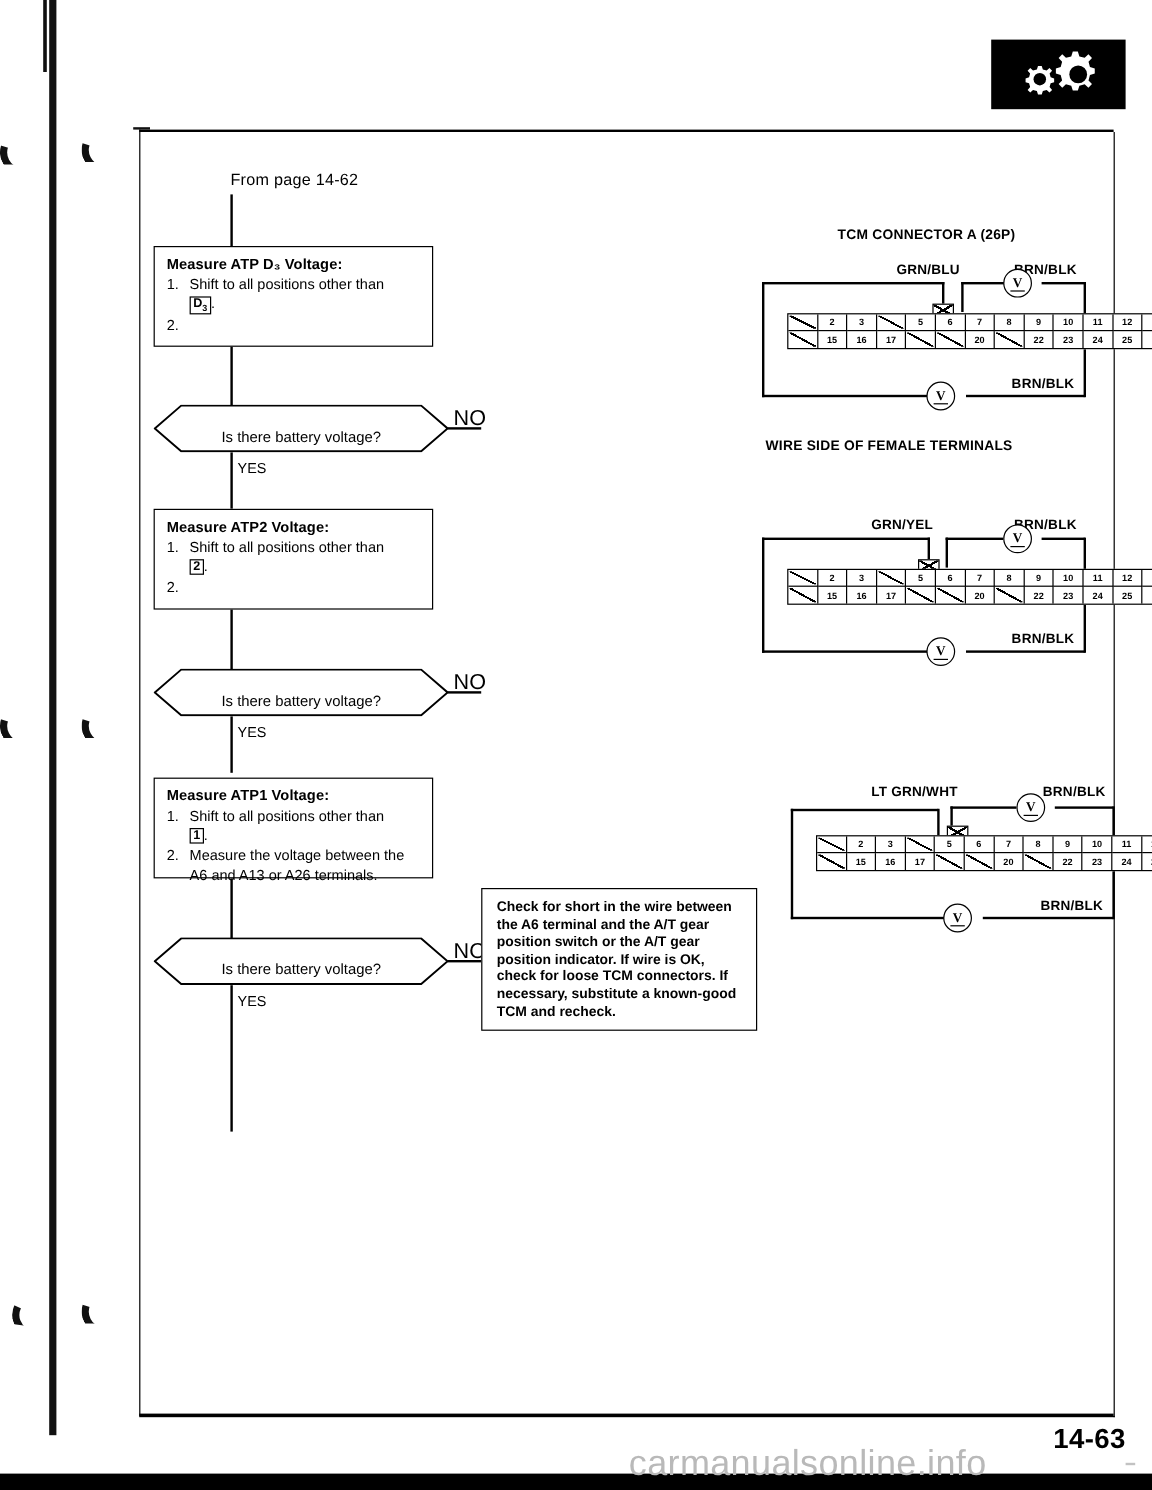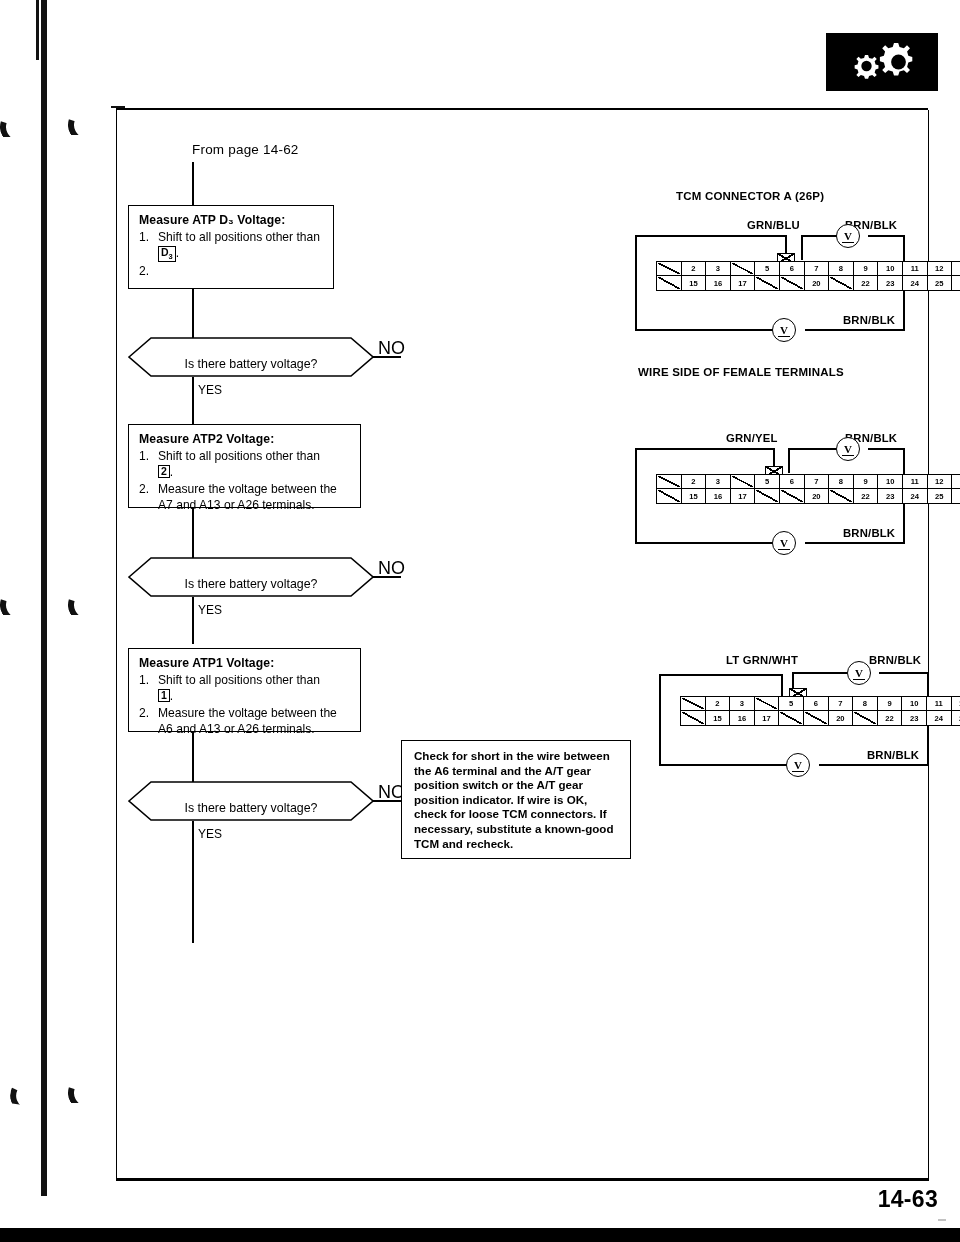--- a/index.html
+++ b/index.html
@@ -65,21 +65,21 @@
   .result{
     position:absolute;border:1.6px solid #000;background:#fff;box-sizing:border-box;
     padding:8px 10px 9px 12px;font-weight:bold;font-size:11.6px;line-height:1.26;
   }
   .nolbl{position:absolute;font-size:18px;font-weight:normal;}
   .yeslbl{position:absolute;font-size:12px;}
   .vline{position:absolute;background:#000;width:1.5px;}
   .hline{position:absolute;background:#000;height:1.5px;}
 
   
-  .conn-title{position:absolute;font-weight:bold;font-size:11.5px;letter-spacing:.2px;}
+  .conn-title{position:absolute;font-weight:bold;font-size:11.5px;letter-spacing:.2px;margin-left:22px;}
   .wireside{position:absolute;font-weight:bold;font-size:11.5px;letter-spacing:.2px;}
   .cgroup{position:absolute;}
   .wirelbl{position:absolute;font-weight:bold;font-size:11.3px;letter-spacing:.2px;white-space:nowrap;}
   .grid{position:absolute;border:1.4px solid #000;background:#fff;display:flex;flex-direction:column;}
   .grow{display:flex;}
   .cell{
     width:24.6px;height:14.2px;border-right:1.1px solid #000;box-sizing:border-box;
     font-size:7.6px;display:flex;align-items:center;justify-content:center;
     font-weight:bold;position:relative;
   }
@@ -147,21 +147,21 @@
 
   <div class="top-rule"></div>
   <div class="left-rule"></div>
   <div class="content-frame"></div>
   <div class="bottom-rule"></div>
   <div class="footer-bar"></div>
 
   <div class="from-page">From page 14-62</div>
   <div class="vline" style="left:192px;top:162px;height:44px;"></div>
 
-  <div class="proc" style="left:128px;top:205px;width:206px;height:84px;">
+  <div class="proc" style="left:128px;top:205px;width:233px;height:84px;">
     <div class="hd">Measure ATP D₃ Voltage:</div>
     <ol>
       <li>
         <span class="num">1.</span><span>Shift to all positions other than</span>
         <br><span class="boxed">D<sub>3</sub></span>.
       </li>
       <li>
         <span class="num">2.</span>
       </li>
     </ol>
@@ -181,21 +181,21 @@
 
 
   <div class="proc" style="left:128px;top:424px;width:233px;height:84px;">
     <div class="hd">Measure ATP2 Voltage:</div>
     <ol>
       <li>
         <span class="num">1.</span><span>Shift to all positions other than</span>
         <br><span class="boxed">2</span>.
       </li>
       <li>
-        <span class="num">2.</span><span>Measure the voltage between the A7 and A13 or A26 terminals.</span>
+        <span class="num">2.</span>
       </li>
     </ol>
   </div>
   <div class="vline" style="left:192px;top:508px;height:57px;"></div>
 
   <div class="dec" style="left:128px;top:557px;">
     <svg width="246" height="40" viewBox="0 0 246 40">
       <polygon points="1,20 23,1 223,1 245,20 223,39 23,39" fill="#fff" stroke="#000" stroke-width="1.6"></polygon>
     </svg>
     <div class="lbl">Is there battery voltage?</div>
@@ -397,15 +397,16 @@
         <div class="cell">22</div>
         <div class="cell">23</div>
         <div class="cell">24</div>
         <div class="cell">25</div>
         <div class="cell">26</div>
       </div>
     </div>
   </div>
 
   <div class="pagenum">14-63</div>
+  <div class="watermark">carmanualsonline.info</div>
   <div class="wm-dash"></div>
 
 </div>
 
 </body></html>

